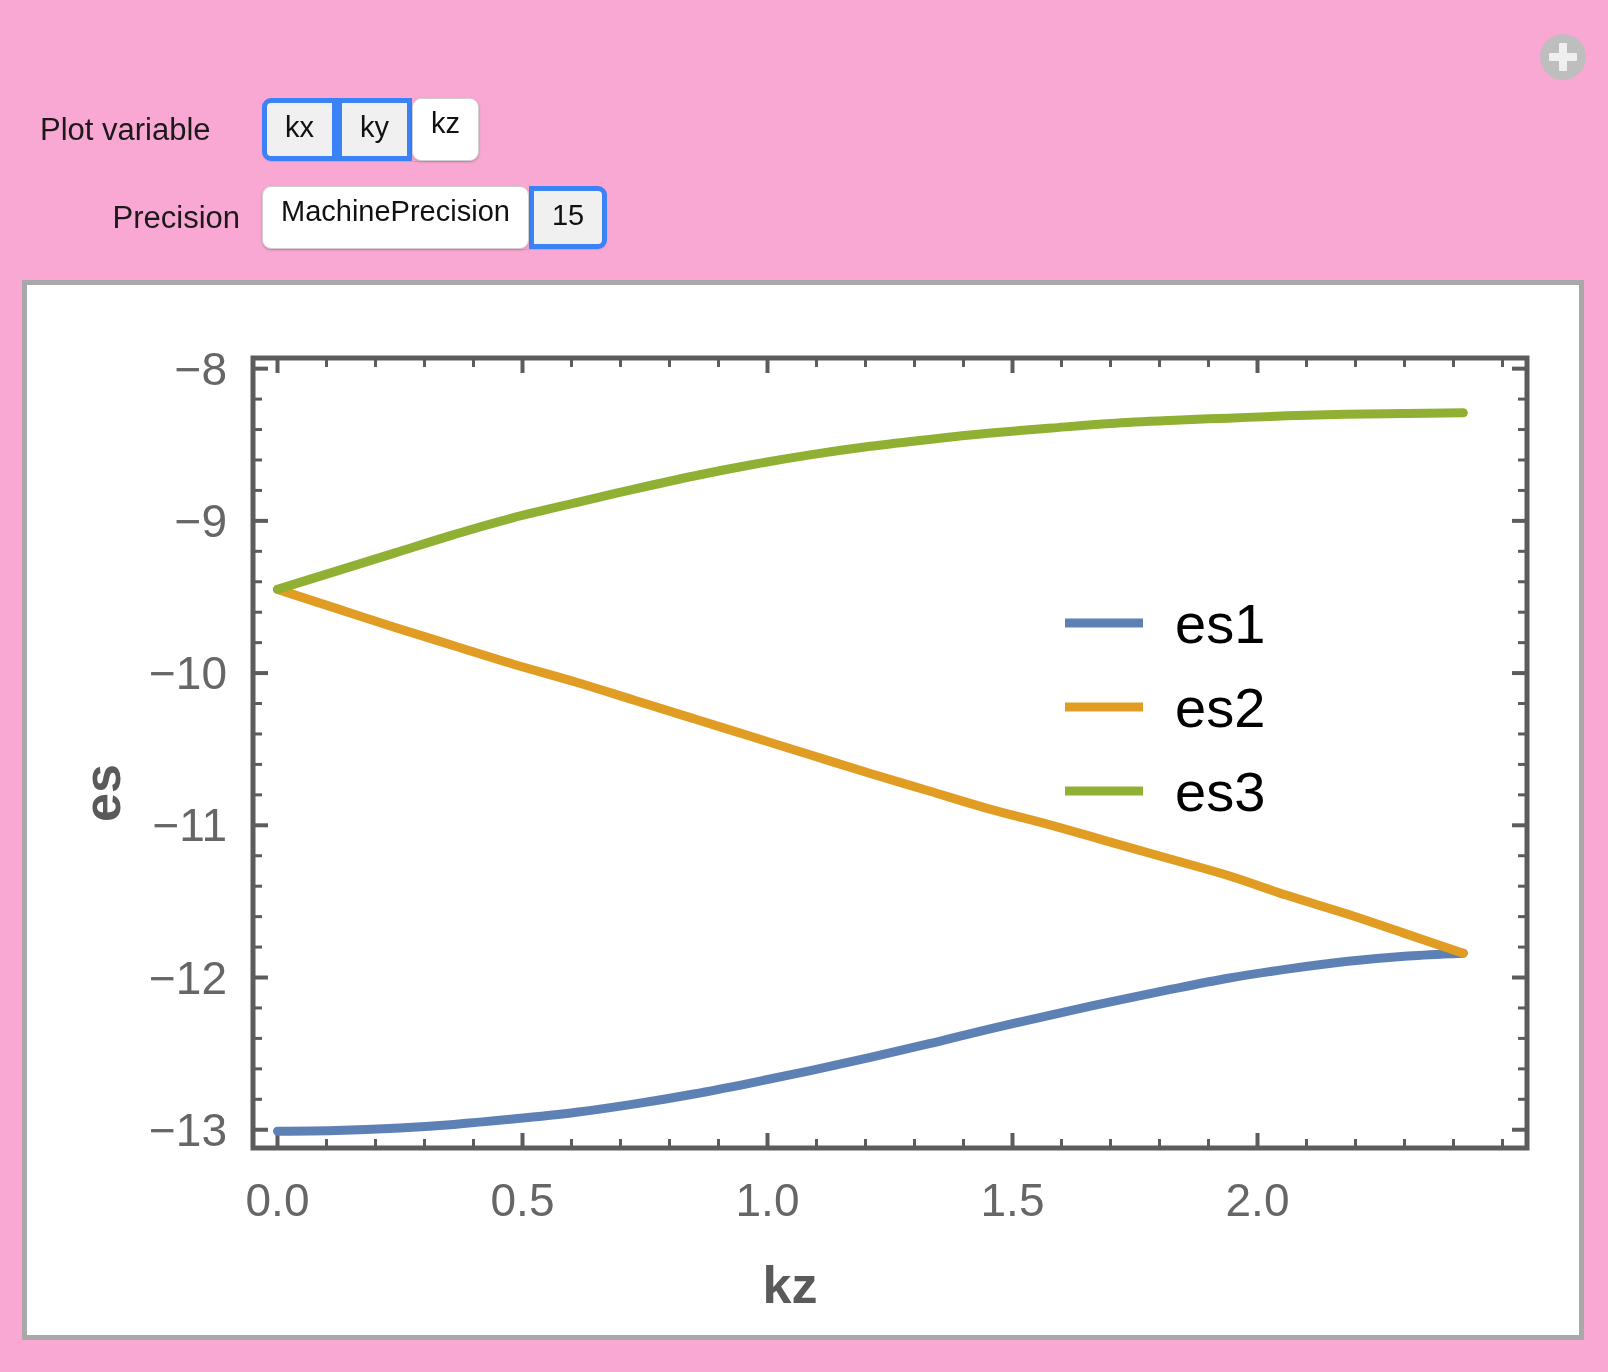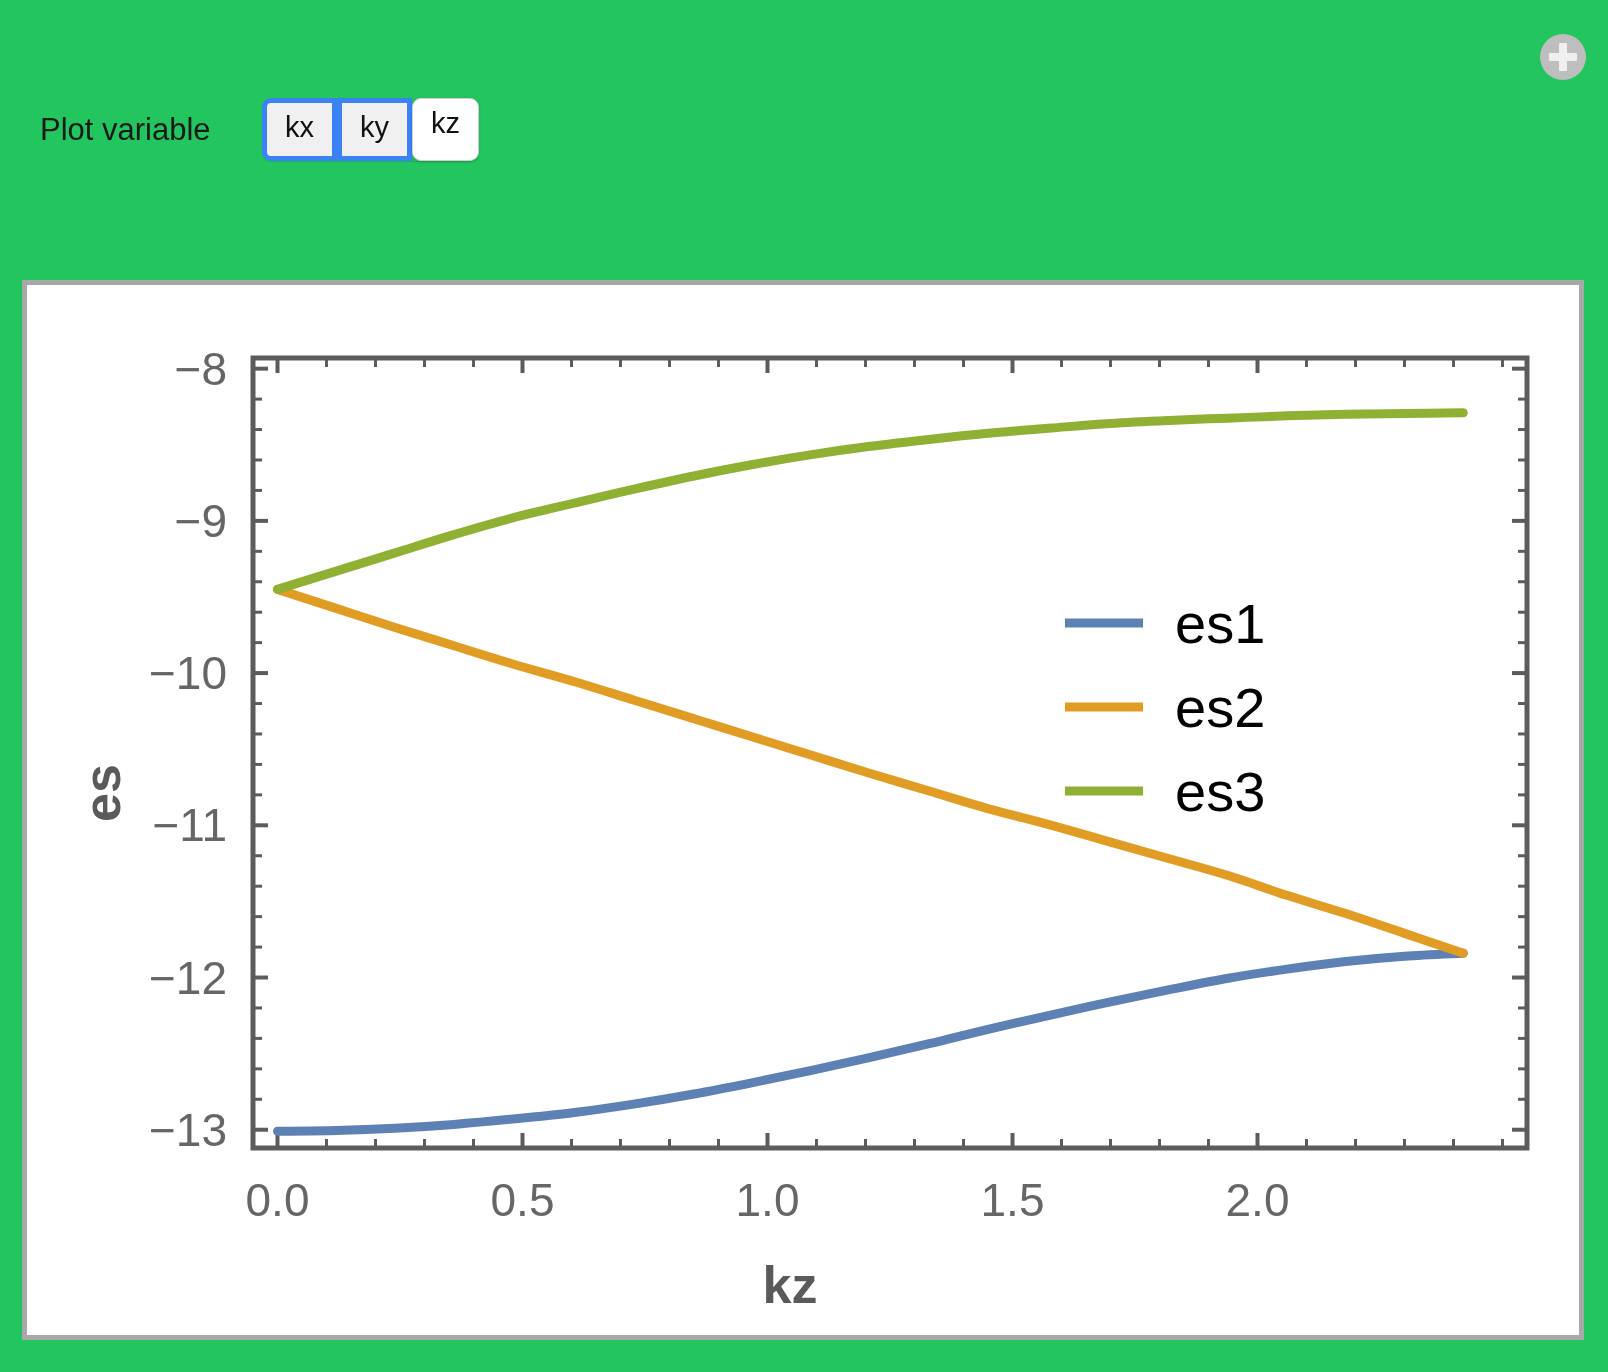--- a/index.html
+++ b/index.html
@@ -7,21 +7,21 @@
     padding: 0;
     background: #ffffff;
   }
   body {
     font-family: "Liberation Sans", sans-serif;
   }
   #root {
     position: relative;
     width: 1608px;
     height: 1372px;
-    background: #22c55e;
+    background: #f9a8d4;
     overflow: hidden;
   }
 
   
   .controls {
     position: absolute;
     left: 0;
     top: 0;
     width: 1608px;
     height: 272px;
@@ -117,20 +117,27 @@
 
     <div class="ctrl-row row-var">
       <span class="ctrl-label w-var">Plot variable</span>
       <div class="setterbar">
         <div class="setter">kx</div>
         <div class="setter">ky</div>
         <div class="setter selected">kz</div>
       </div>
     </div>
 
+    <div class="ctrl-row row-prec">
+      <span class="ctrl-label w-prec">Precision</span>
+      <div class="setterbar">
+        <div class="setter selected">MachinePrecision</div>
+        <div class="setter">15</div>
+      </div>
+    </div>
 
     <div class="plus-badge"></div>
   </div>
 
   <div class="plot-panel">
     <svg class="plot-svg" id="plot-svg" width="1552" height="1050" viewBox="0 0 1552 1050">
         <g>
           <rect x="226" y="73" width="1274" height="790" fill="none" stroke="#5c5c5c" stroke-width="5"></rect>
         </g>
         <g>

